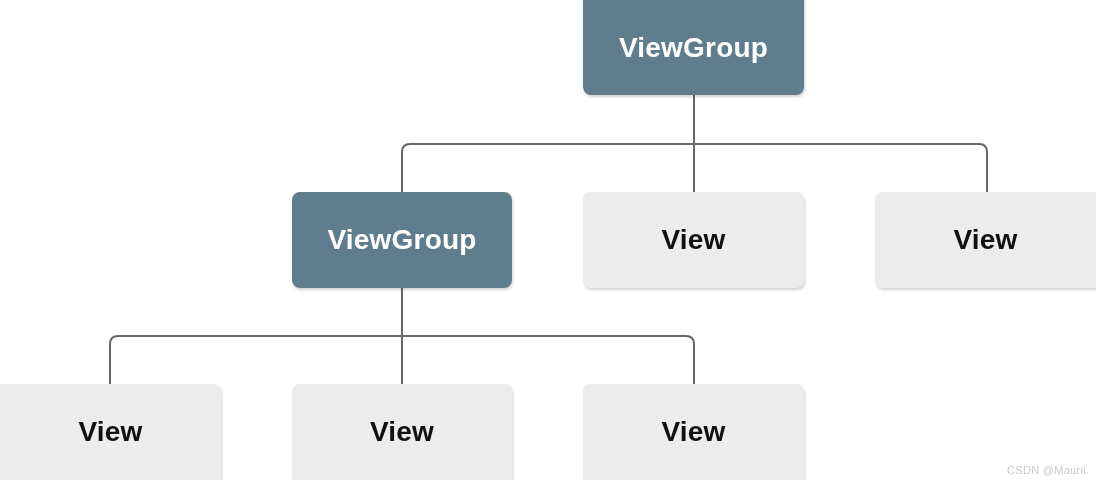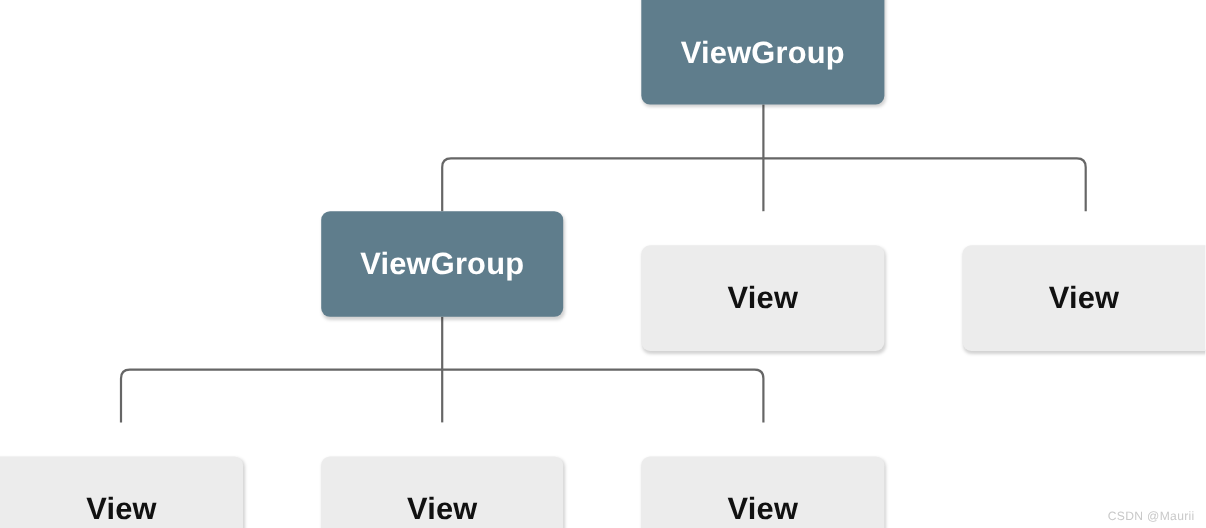--- a/index.html
+++ b/index.html
@@ -43,21 +43,20 @@
     white-space: nowrap;
   }
   .node.group {
     background: #5f7d8c;
   }
   .node.group .node-label {
     color: #ffffff;
   }
   .node.leaf {
     background: #ececec;
-    margin-top: 31px;
   }
   .node.leaf .node-label {
     color: #111111;
   }
   
   .node.clip-top { border-top-left-radius: 0; border-top-right-radius: 0; }
   .node.clip-bottom { border-bottom-left-radius: 0; border-bottom-right-radius: 0; }
   .node.clip-left { border-top-left-radius: 0; border-bottom-left-radius: 0; }
   .node.clip-right { border-top-right-radius: 0; border-bottom-right-radius: 0; }
 

